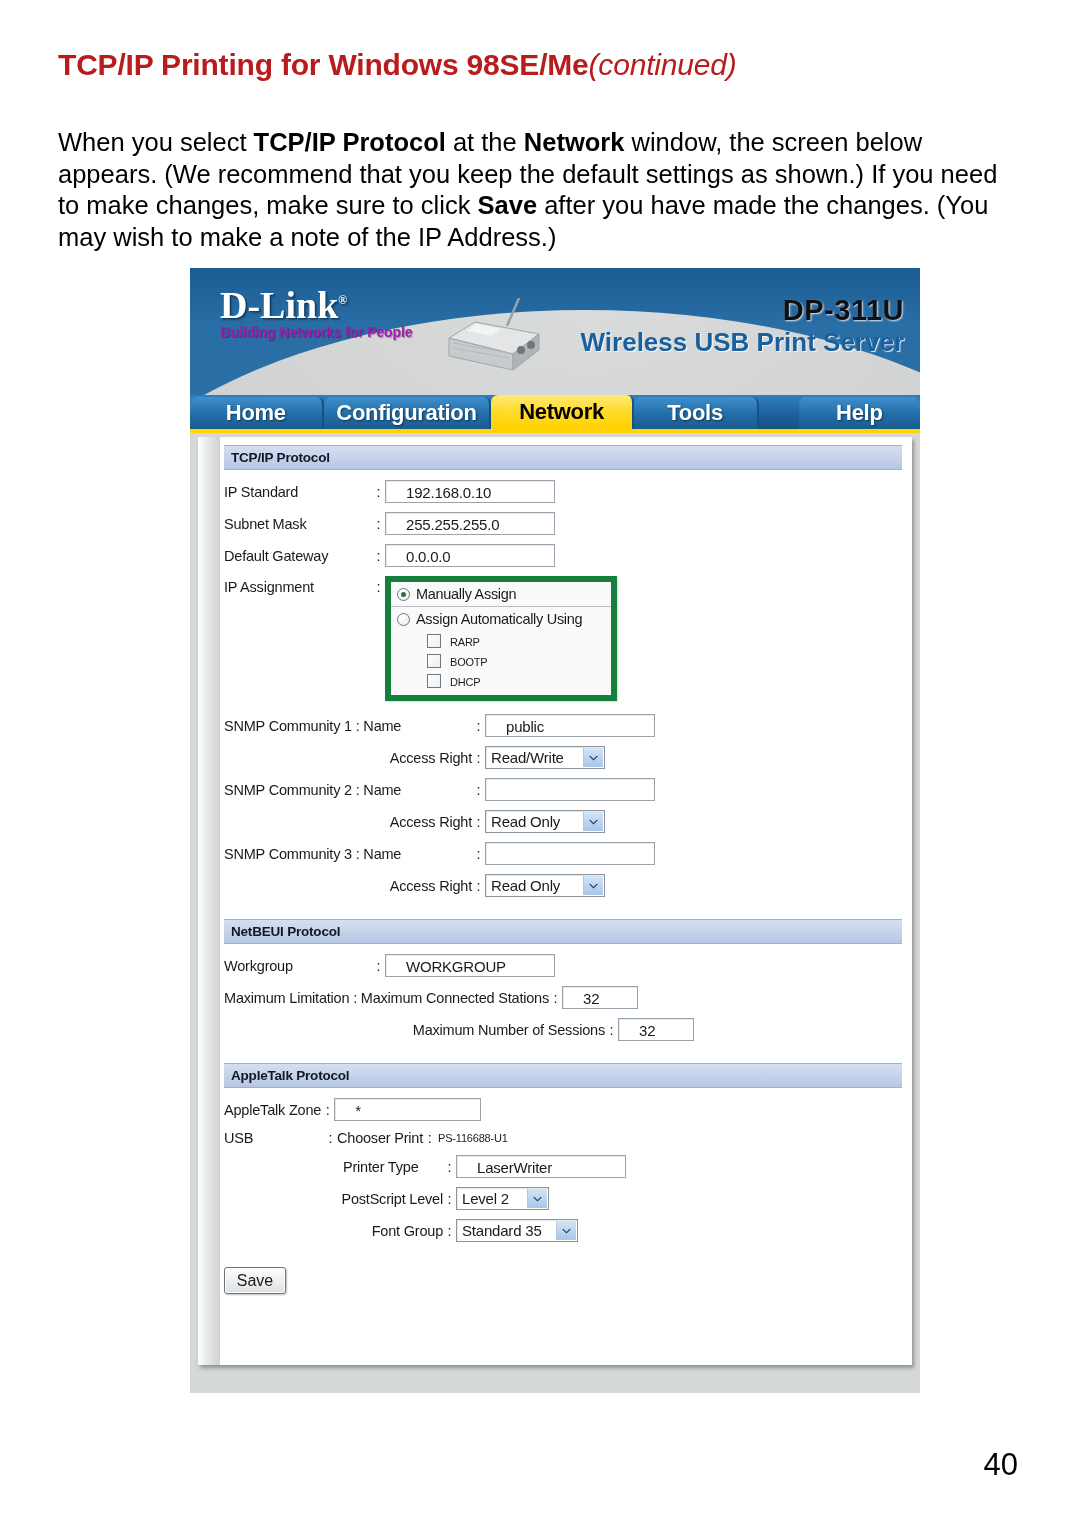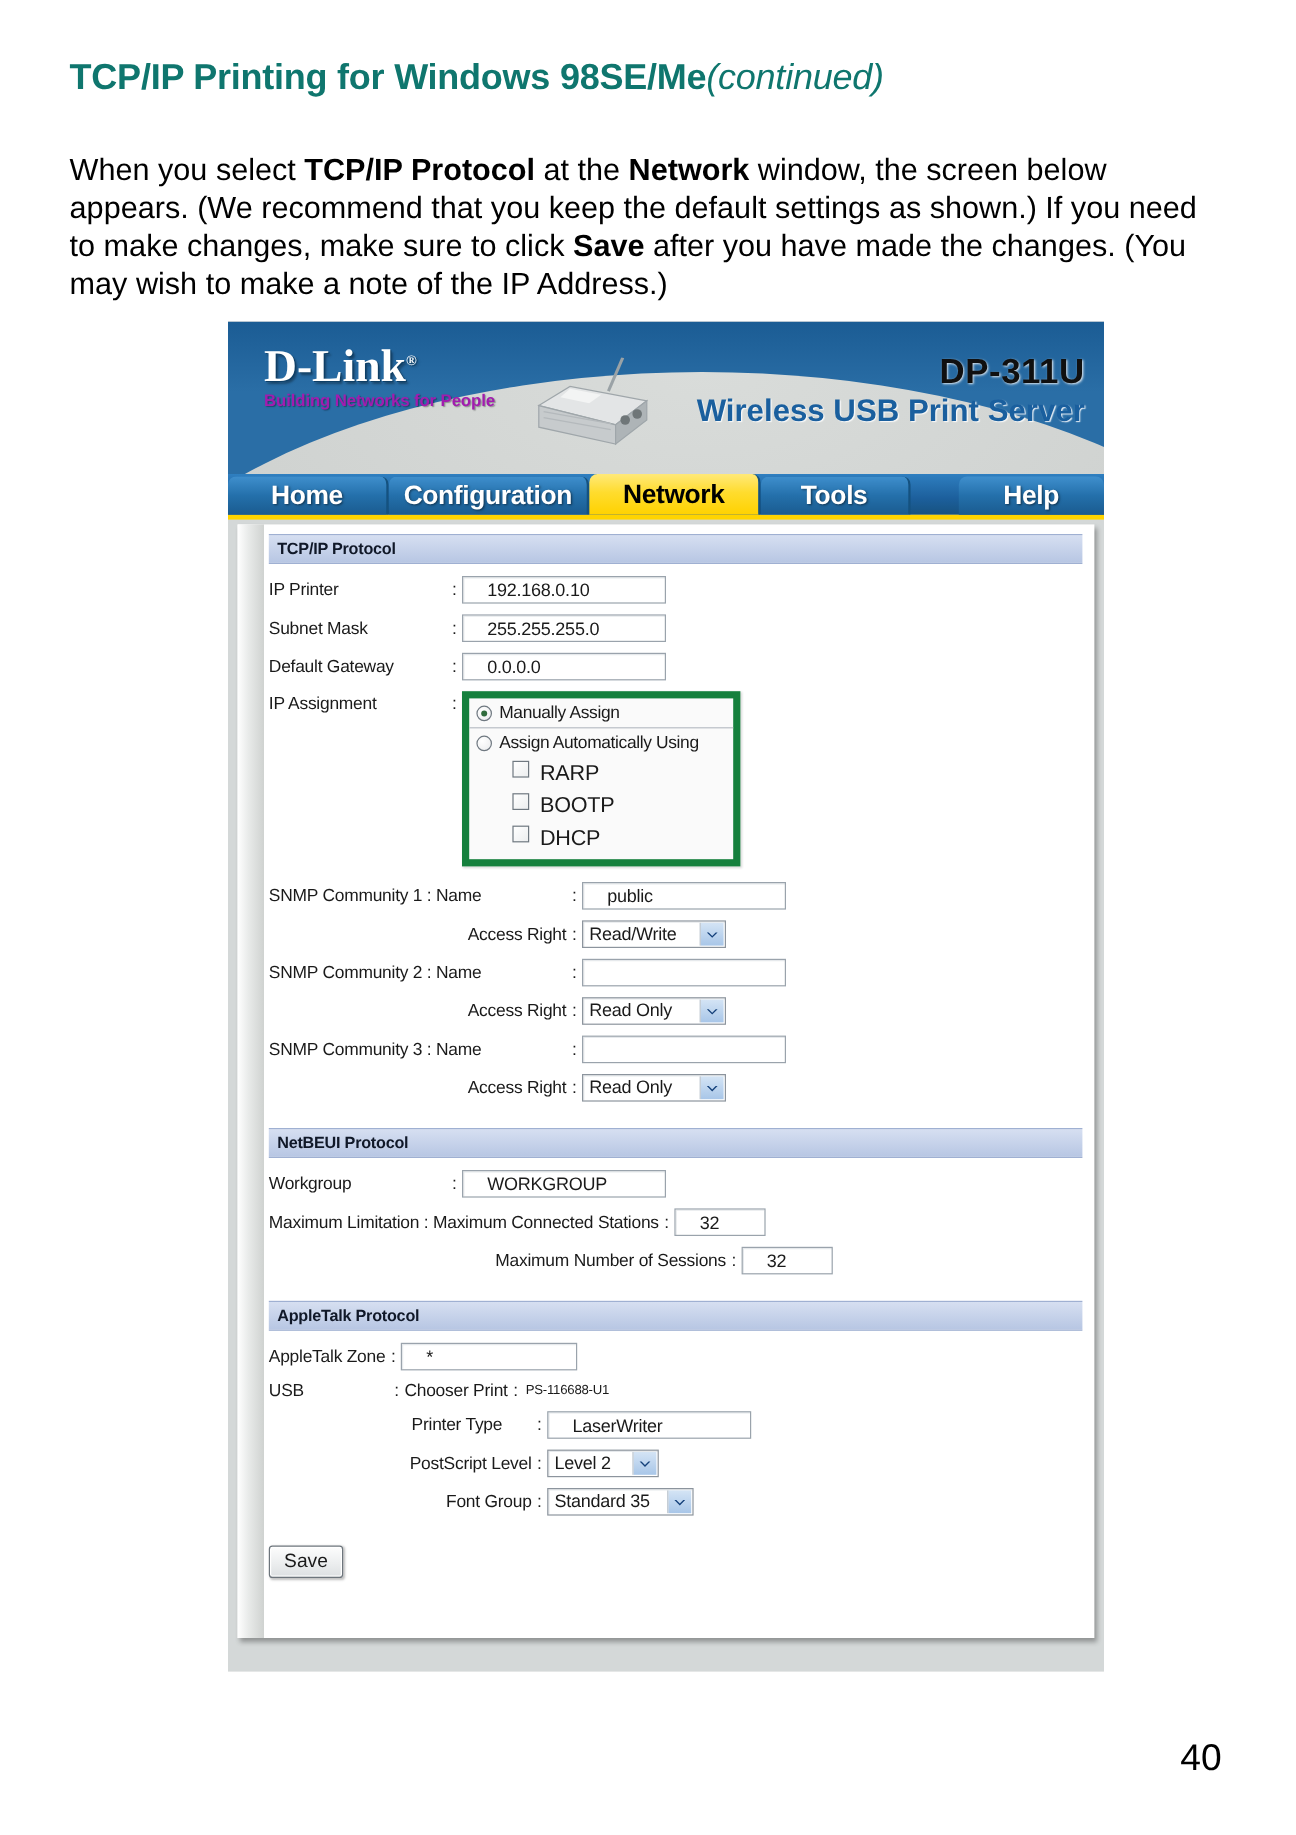--- a/index.html
+++ b/index.html
@@ -16,21 +16,21 @@
     overflow: hidden;
   }
 
   
   .doc-title {
     position: absolute;
     left: 58px;
     top: 48px;
     font-size: 30px;
     font-weight: bold;
-    color: #0f766e;
+    color: #b91c1c;
     letter-spacing: -0.2px;
     white-space: nowrap;
   }
   .doc-title .cont {
     font-weight: normal;
     font-style: italic;
   }
 
   .doc-body {
     position: absolute;
@@ -309,23 +309,23 @@
   .radio.on::after {
     content: "";
     position: absolute;
     left: 3px; top: 3px;
     width: 5px; height: 5px;
     border-radius: 50%;
     background: #2f6b3c;
   }
   .cbrow {
     display: flex;
-    align-items: flex-start;
+    align-items: flex-end;
     padding: 3px 6px 3px 36px;
-    font-size: 18px;
+    font-size: 11px;
     letter-spacing: -0.2px;
   }
   .cbox {
     width: 14px; height: 14px;
     border: 1px solid #6f7880;
     background: linear-gradient(135deg,#ffffff 0%,#eceeef 100%);
     margin-right: 9px;
     flex: none;
     box-sizing: border-box;
   }
@@ -398,21 +398,21 @@
     </div>
 
     <div class="panel">
       <div class="gutter"></div>
       <div class="panel-body">
 
         
         <div class="sect-head">TCP/IP Protocol</div>
 
         <div class="row">
-          <div class="lbl" style="width:148px">IP Printer</div>
+          <div class="lbl" style="width:148px">IP Standard</div>
           <div class="colon">:</div>
           <div class="tin" style="width:170px">192.168.0.10</div>
         </div>
 
         <div class="row">
           <div class="lbl" style="width:148px">Subnet Mask</div>
           <div class="colon">:</div>
           <div class="tin" style="width:170px">255.255.255.0</div>
         </div>
 

